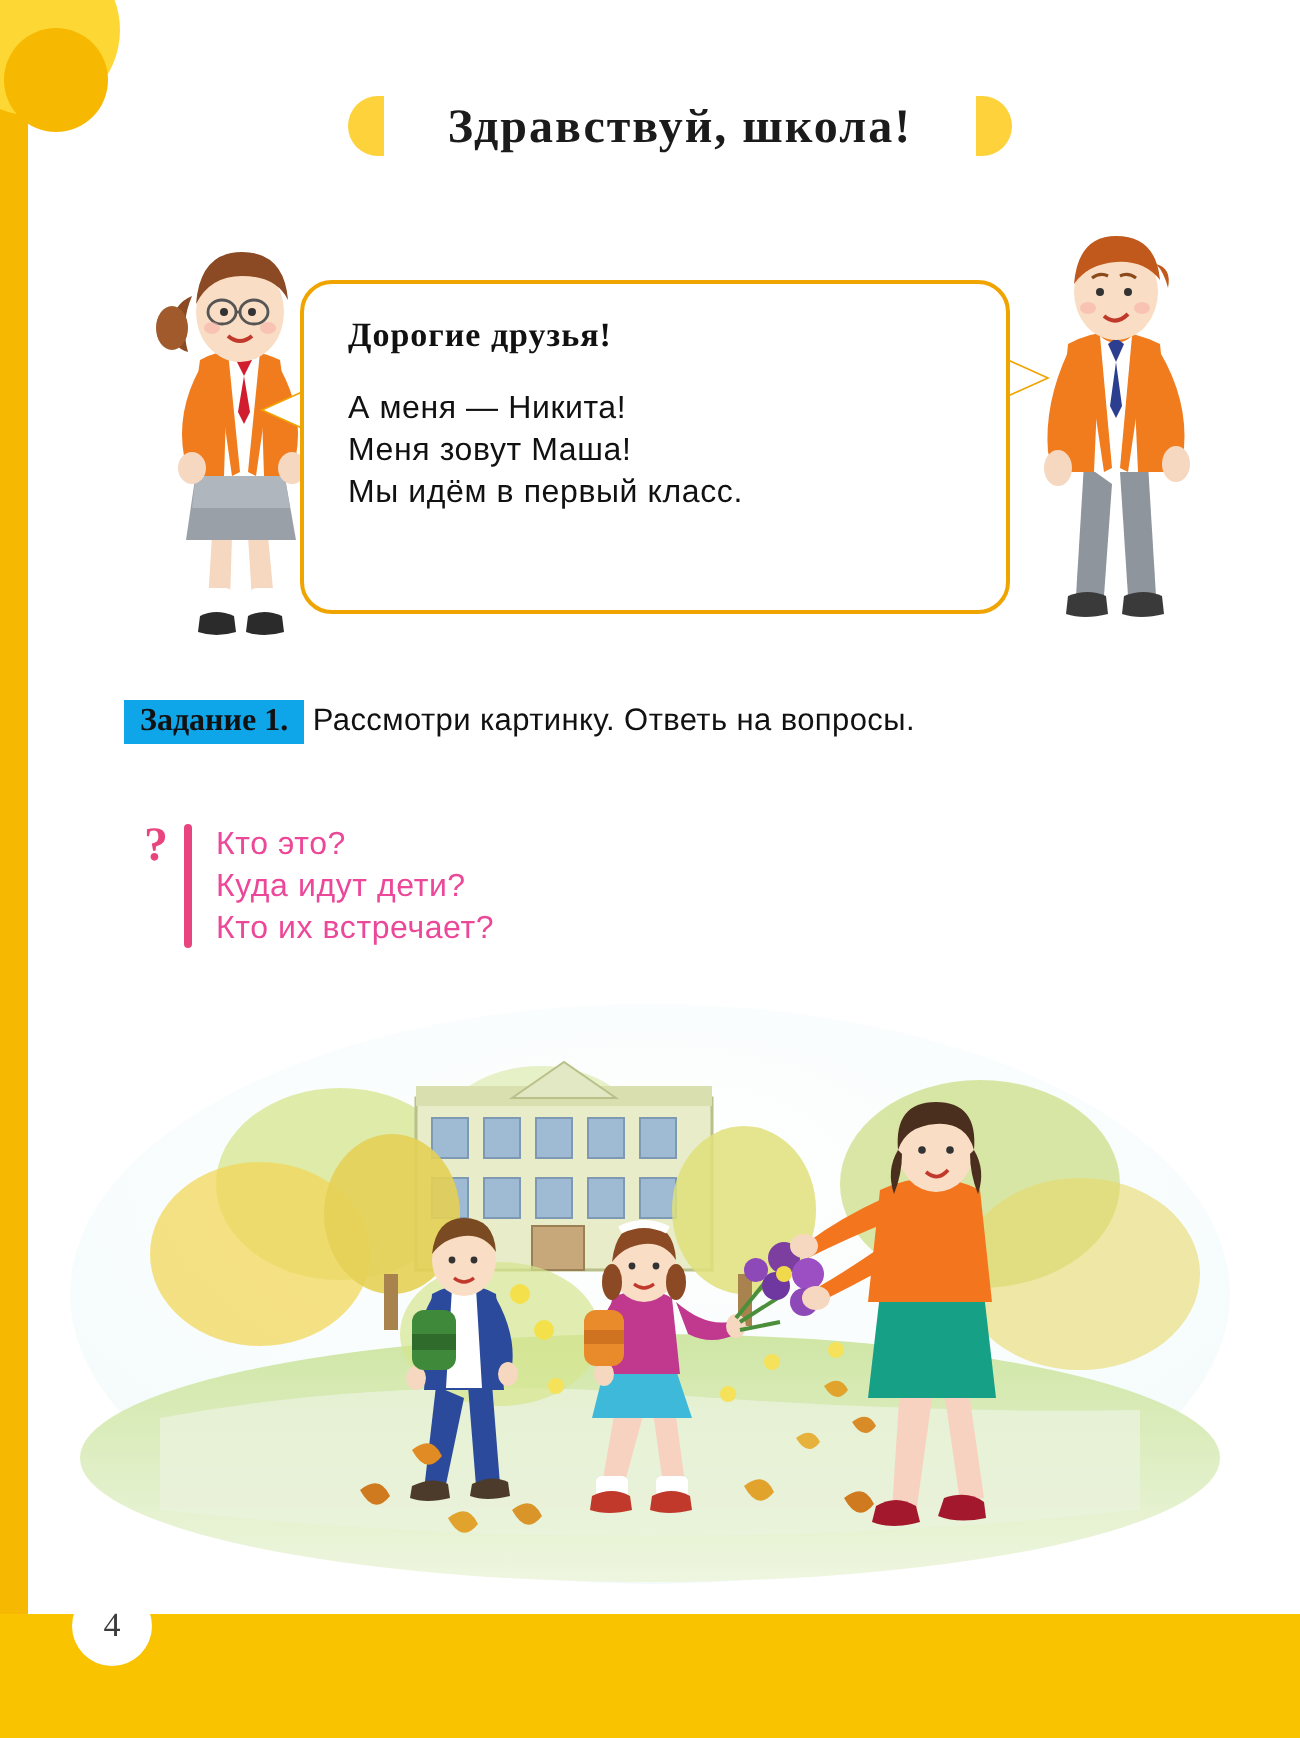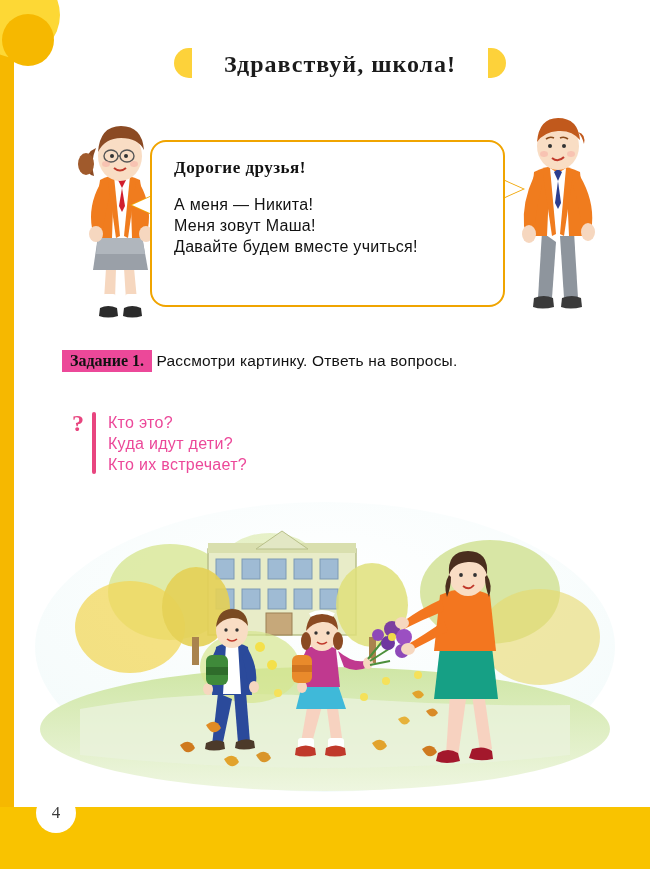--- a/index.html
+++ b/index.html
@@ -141,21 +141,21 @@
   
   .task-row {
     position: absolute;
     left: 62px; top: 348px;
     width: 540px;
     font-size: 15.5px;
     color: #111;
     line-height: 26px;
   }
   .task-label {
-    background: #ec4899;
+    background: #0ea5e9;
     font-family: "Liberation Serif", serif;
     font-weight: bold;
     font-size: 16px;
     padding: 2px 8px 3px 8px;
     color: #111;
   }
   .task-text {
     letter-spacing: .2px;
     text-align: center;
   }
@@ -286,21 +286,21 @@
       <ellipse cx="63" cy="42" rx="4" ry="3" fill="#f7b3a6" opacity=".6"></ellipse>
     </svg>
   </div>
 
   <div class="tail-left"></div>
   <div class="tail-right"></div>
   <div class="bubble">
     <div class="bubble-title">Дорогие  друзья!</div>
     <div class="bubble-line">А  меня  —   Никита!</div>
     <div class="bubble-line">Меня  зовут  Маша!</div>
-    <div class="bubble-line">Давайте  будем  вместе  учиться!</div>
+    <div class="bubble-line">Мы  идём  в  первый  класс.</div>
   </div>
 
   <div class="task-row">
     <span class="task-label">Задание  1.</span>
     <span class="task-text">Рассмотри    картинку.    Ответь    на    вопросы.</span>
   </div>
 
   <div class="questions">
     <span class="q-mark">?</span>
     <span class="q-bar"></span>

